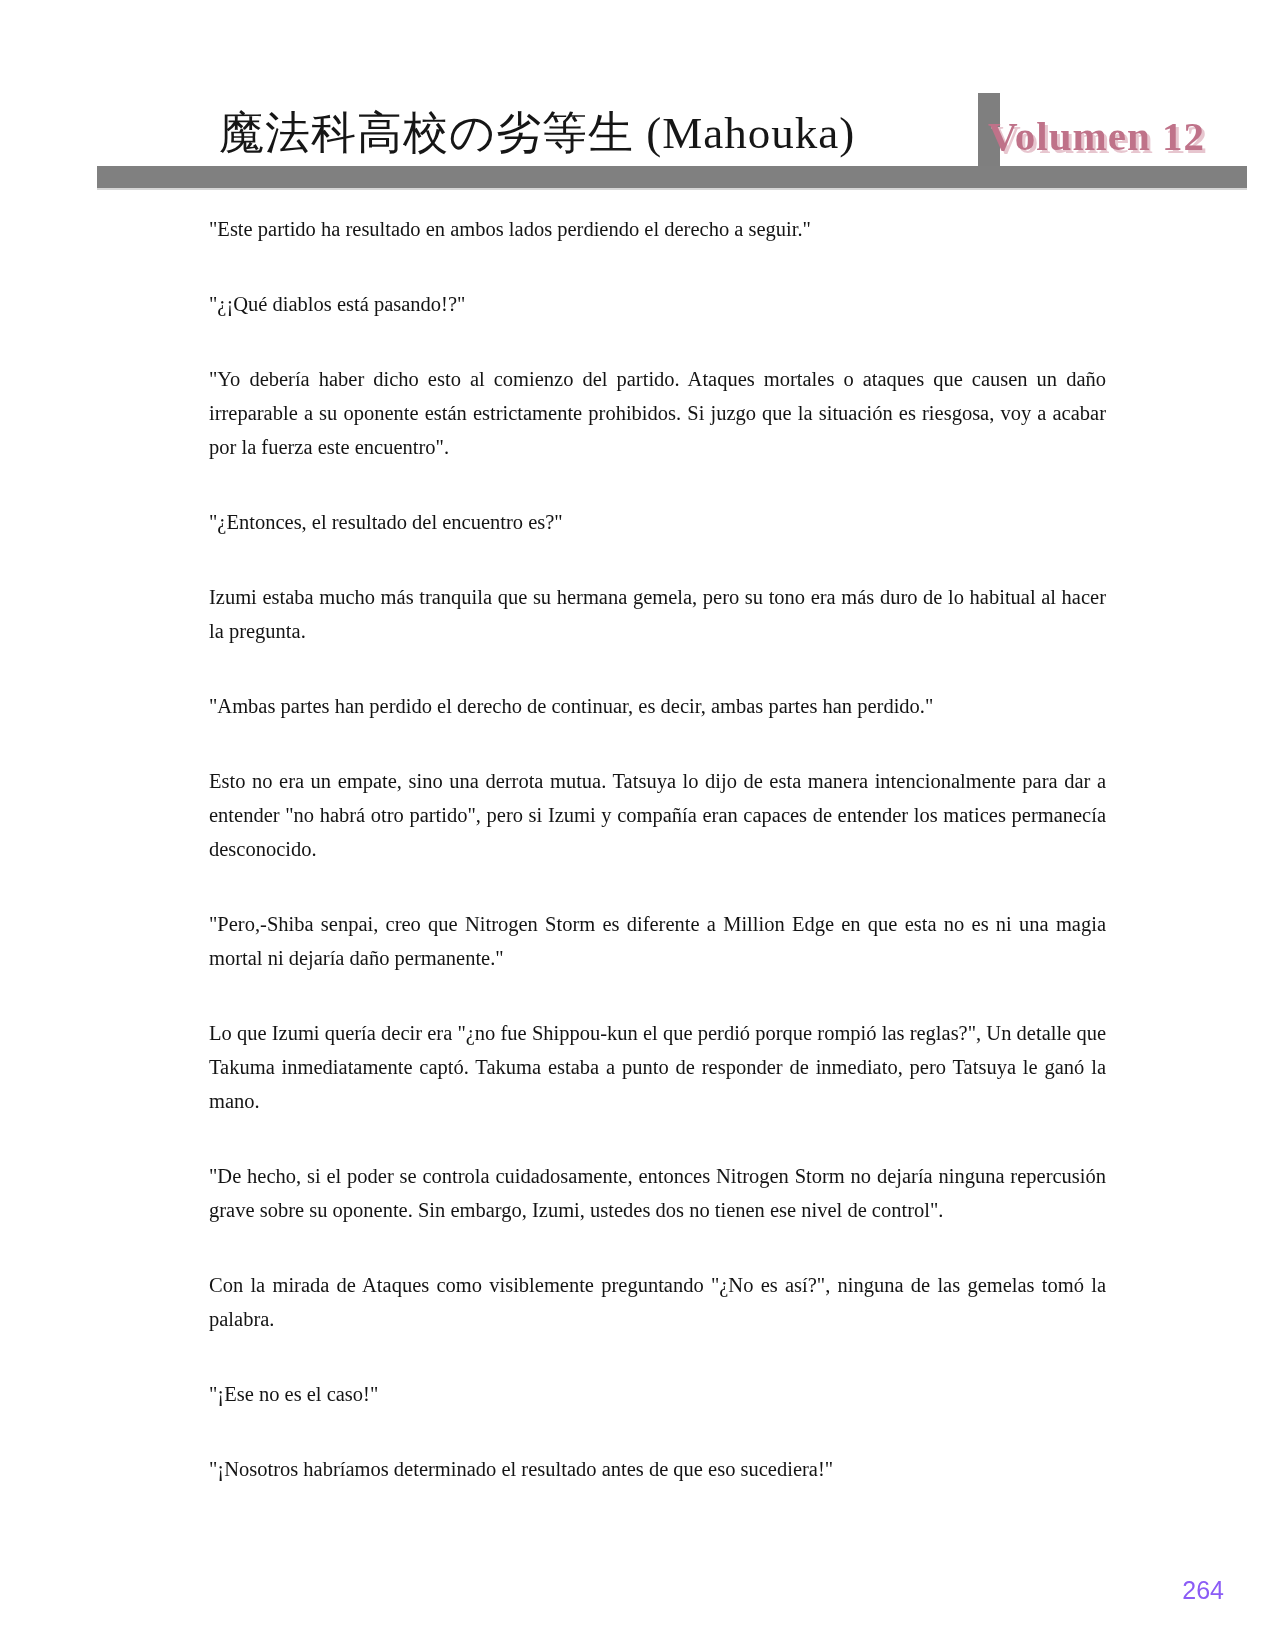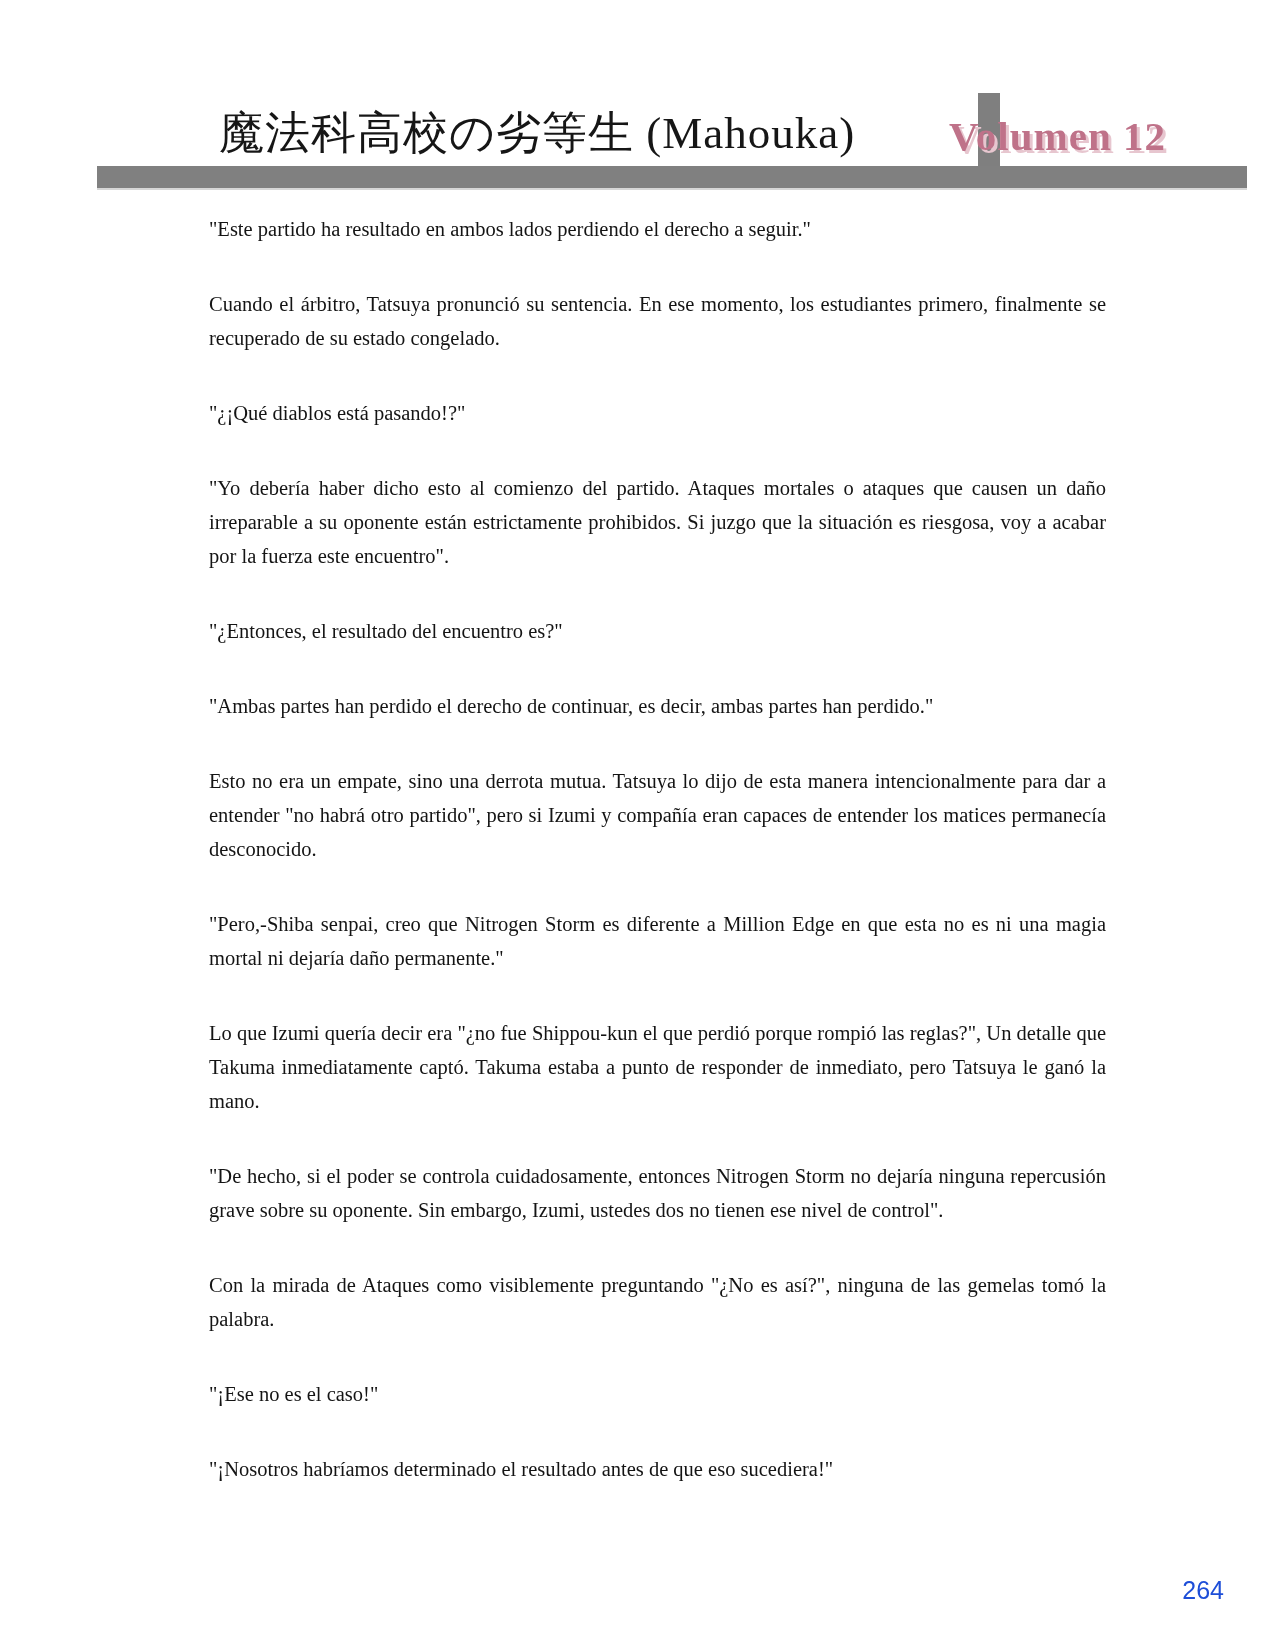--- a/index.html
+++ b/index.html
@@ -27,21 +27,21 @@
   .header-divider {
     position: absolute;
     left: 956px;
     top: 71px;
     width: 5px;
     height: 79px;
     background: #7f7f7f;
   }
   .volume-label {
     position: absolute;
-    left: 916px;
+    left: 955px;
     top: 79px;
     font-size: 41px;
     font-weight: 700;
     letter-spacing: 1px;
     white-space: nowrap;
     color: #c0literal;
   }
   .volume-label {
     color: #bf7289;
     text-shadow: 3px 3px 0 #e7c6cf;
@@ -69,42 +69,42 @@
     text-align: justify;
     color: #141414;
   }
   
   .page-number {
     position: absolute;
     top: 1543px;
     right: 62px;
     font-family: "Liberation Sans", "DejaVu Sans", sans-serif;
     font-size: 25px;
-    color: #1d4ed8;
+    color: #8b5cf6;
   }
 </style>
 </head>
 <body>
 
 <div class="page">
 
   <div class="doc-title">魔法科高校の劣等生 (Mahouka)</div>
 
   <div class="header-divider"></div>
 
   <div class="volume-label">Volumen 12</div>
 
   <div class="header-rule"></div>
 
   <div class="content">
     <p>"Este partido ha resultado en ambos lados perdiendo el derecho a seguir."</p>
-    <p>Cuando el árbitro, Tatsuya pronunció su sentencia. En ese momento, los estudiantes primero, finalmente se recuperado de su estado congelado.</p>
     <p>"¿¡Qué diablos está pasando!?"</p>
     <p>"Yo debería haber dicho esto al comienzo del partido. Ataques mortales o ataques que causen un daño irreparable a su oponente están estrictamente prohibidos. Si juzgo que la situación es riesgosa, voy a acabar por la fuerza este encuentro".</p>
     <p>"¿Entonces, el resultado del encuentro es?"</p>
+    <p>Izumi estaba mucho más tranquila que su hermana gemela, pero su tono era más duro de lo habitual al hacer la pregunta.</p>
     <p>"Ambas partes han perdido el derecho de continuar, es decir, ambas partes han perdido."</p>
     <p>Esto no era un empate, sino una derrota mutua. Tatsuya lo dijo de esta manera intencionalmente para dar a entender "no habrá otro partido", pero si Izumi y compañía eran capaces de entender los matices permanecía desconocido.</p>
     <p>"Pero,-Shiba senpai, creo que Nitrogen Storm es diferente a Million Edge en que esta no es ni una magia mortal ni dejaría daño permanente."</p>
     <p>Lo que Izumi quería decir era "¿no fue Shippou-kun el que perdió porque rompió las reglas?", Un detalle que Takuma inmediatamente captó. Takuma estaba a punto de responder de inmediato, pero Tatsuya le ganó la mano.</p>
     <p>"De hecho, si el poder se controla cuidadosamente, entonces Nitrogen Storm no dejaría ninguna repercusión grave sobre su oponente. Sin embargo, Izumi, ustedes dos no tienen ese nivel de control".</p>
     <p>Con la mirada de Ataques como visiblemente preguntando "¿No es así?", ninguna de las gemelas tomó la palabra.</p>
     <p>"¡Ese no es el caso!"</p>
     <p>"¡Nosotros habríamos determinado el resultado antes de que eso sucediera!"</p>
   </div>
 

